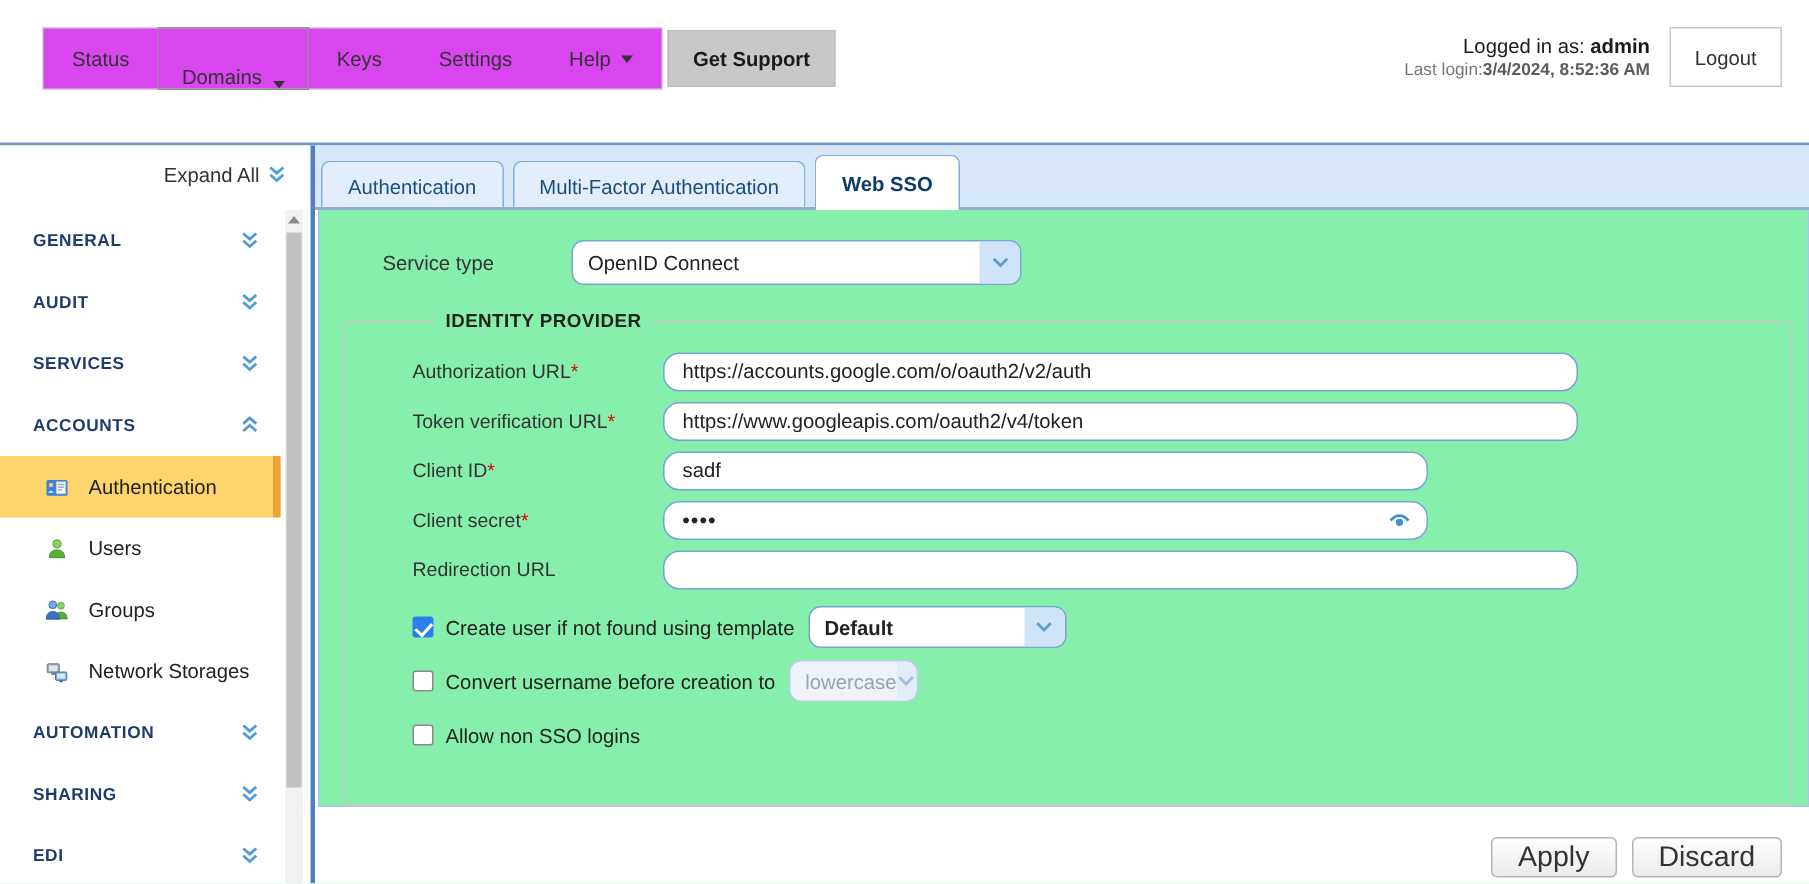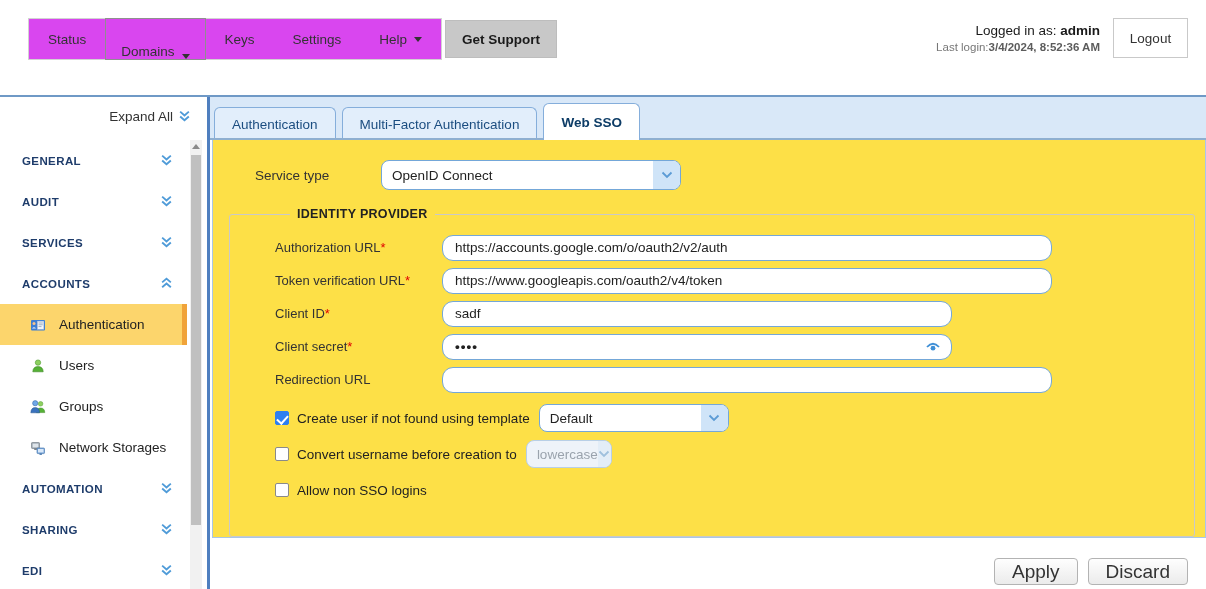--- a/index.html
+++ b/index.html
@@ -44,29 +44,29 @@
   .sb-thumb { position:absolute; left:1px; top:15px; width:10px; height:370px; background:#c0c0c0; cursor:pointer; }
 
   
   .content { position:absolute; left:210px; top:0; right:0; bottom:0; }
   .tabstrip { position:absolute; left:0; top:0; right:0; height:43px; background:#d9e8f8; }
   .tabstrip-line { position:absolute; left:0; right:0; bottom:0; height:2px; background:#8fafd0; z-index:2; }
   .tabs { position:absolute; left:4px; bottom:0; display:flex; gap:6px; align-items:flex-end; height:100%; }
   .tab { position:relative; z-index:1; height:33px; display:flex; align-items:center; padding:0 17px; background:#e2eefb; border:1px solid #85aedb; border-bottom:none; border-radius:6px 6px 0 0; font-size:13.5px; color:#1b4d80; cursor:pointer; white-space:nowrap; }
   .tab.active { z-index:3; background:#fff; font-weight:bold; color:#0d3c66; height:37px; }
 
-  .panel { position:absolute; left:2px; top:43px; right:0; height:398px; background:#fde047; border:1px solid #a9c7e7; border-top:none; }
+  .panel { position:absolute; left:2px; top:43px; right:0; height:398px; background:#86efac; border:1px solid #a9c7e7; border-top:none; }
 
   .service-row { display:flex; align-items:center; padding:20px 0 0 42px; }
   .service-label { width:126px; font-size:13.5px; color:#333; }
   .dropdown { position:relative; height:30px; border:1px solid #74a7d8; border-radius:8px; background:#fff; display:flex; align-items:center; font-size:13.5px; color:#222; cursor:pointer; overflow:hidden; }
   .dropdown .dd-text { padding-left:10px; flex:1; }
   .dropdown .dd-btn { width:27px; align-self:stretch; background:#cfe4f8; display:flex; align-items:center; justify-content:center; }
   .dd-service { width:300px; }
-  .dd-default { width:190px; height:28px; }
+  .dd-default { width:172px; height:28px;font-weight:bold; }
   .dd-disabled { width:86px; height:28px; background:#eef3f9; border-color:#b8cfe6; color:#9aa3ad; cursor:default; }
   .dd-disabled .dd-btn { background:#e3edf7; }
 
   fieldset.idp { margin:17px 10px 0 16px; height:330px; border:1px solid #c9c9c9; border-radius:3px; padding:10px 14px 0 45px; }
   fieldset.idp legend { margin-left:15px; padding:0 7px; font-size:12.5px; font-weight:bold; color:#222; letter-spacing:.3px; }
   .frow { display:flex; align-items:center; height:33px; }
   .flabel { width:167px; font-size:13px; color:#333; flex:0 0 167px; }
   .req { color:#e00000; }
   .inp { height:26px; border:1px solid #74a7d8; border-radius:11px; padding:0 12px; font-family:"Liberation Sans", sans-serif; font-size:13.5px; color:#222; outline:none; background:#fff; }
   .inp-long { width:610px; }

